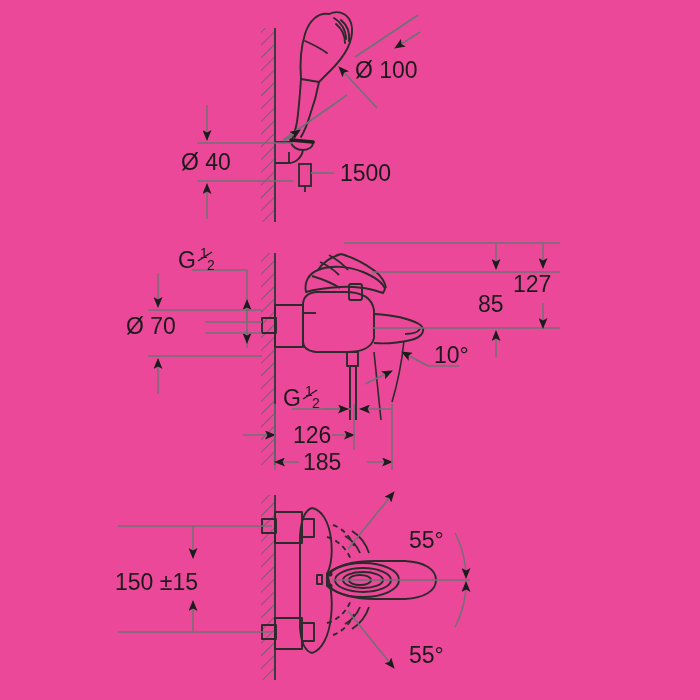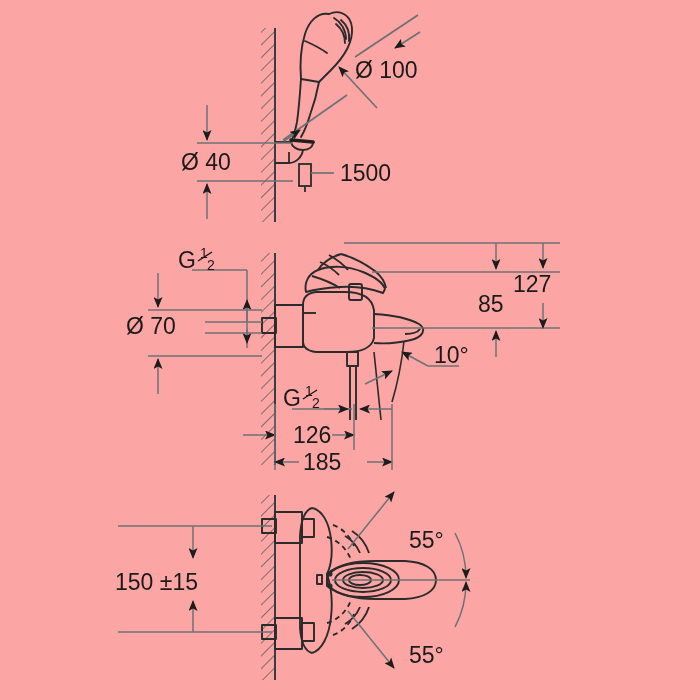--- a/index.html
+++ b/index.html
@@ -1,17 +1,17 @@
 <!DOCTYPE html>
 <html><head>
 <meta charset="utf-8">
 <style>
   html,body{margin:0;padding:0;background:#ffffff;}
   body{width:700px;height:700px;overflow:hidden;font-family:"Liberation Sans",sans-serif;}
-  #sheet{position:relative;width:700px;height:700px;background:#fca5a5;text-decoration:underline;}
+  #sheet{position:relative;width:700px;height:700px;background:#ec4899;text-decoration:underline;}
   svg{display:block;}
   .dimtext{font-family:"Liberation Sans",sans-serif;font-size:23px;fill:#1a1a1a;}
   .frac-num{font-family:"Liberation Sans",sans-serif;font-size:14px;fill:#1a1a1a;}
   .frac-den{font-family:"Liberation Sans",sans-serif;font-size:14px;fill:#1a1a1a;}
 </style>
 </head>
 <body>
 
 <div id="sheet">
 <svg width="700" height="700" viewBox="0 0 700 700" xmlns="http://www.w3.org/2000/svg">

